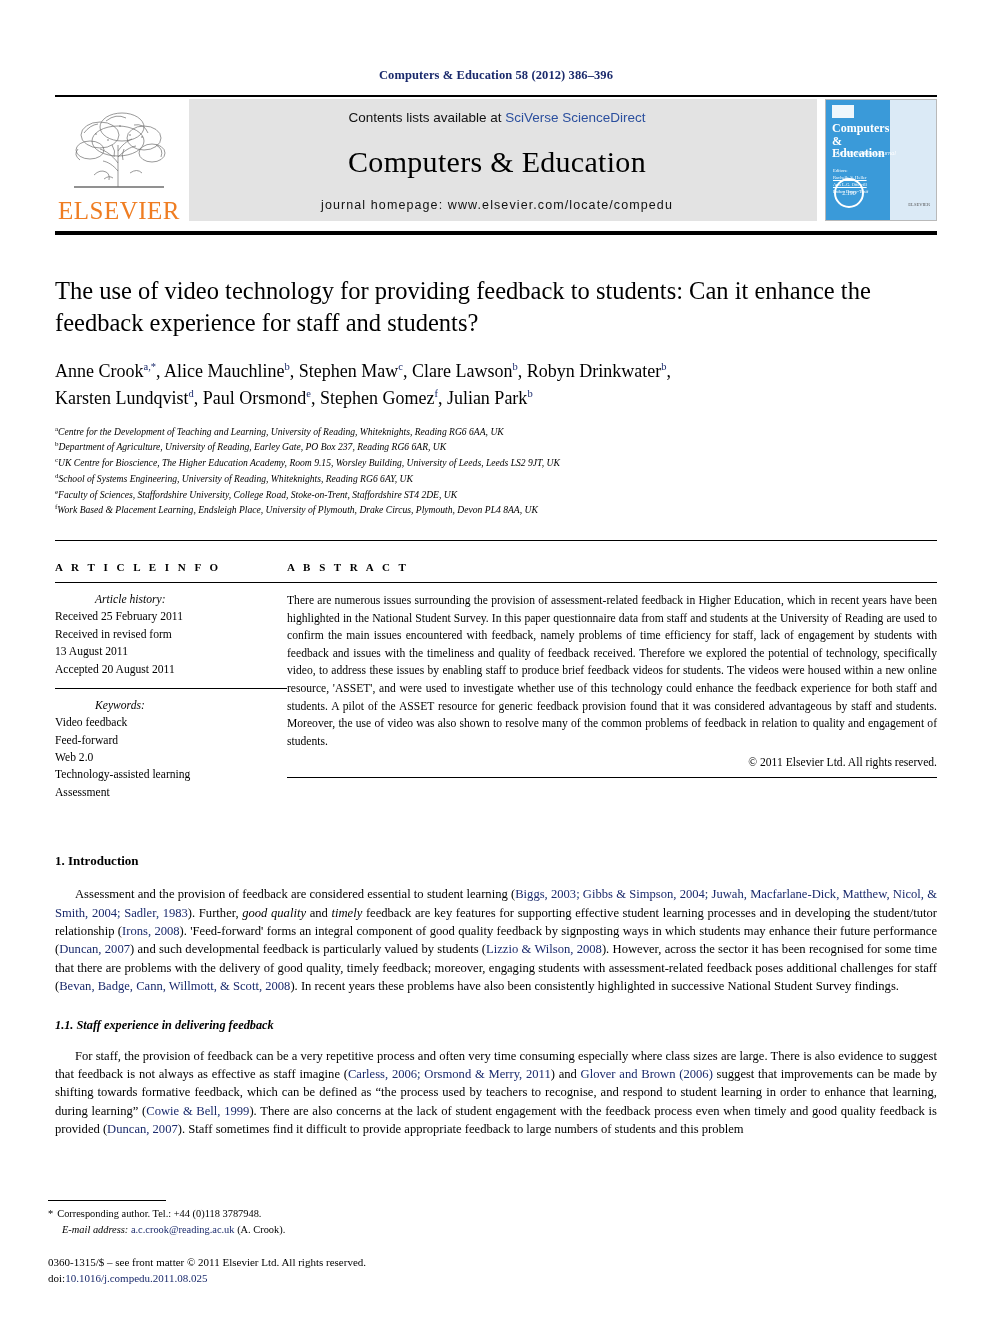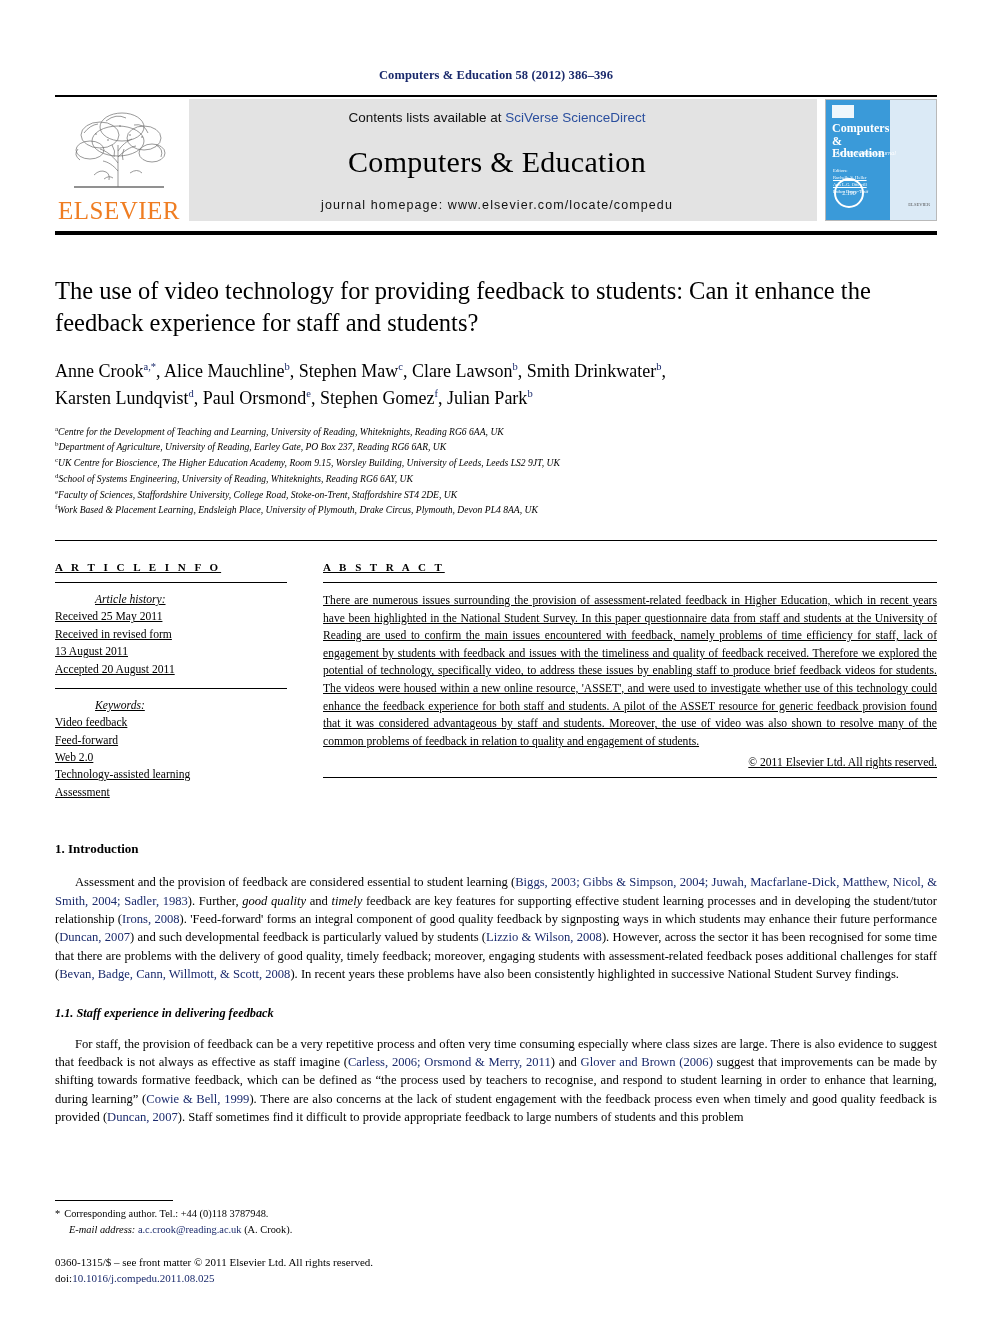--- a/index.html
+++ b/index.html
@@ -208,22 +208,20 @@
   }
   .title-rule {
     margin: 22px 55px 0 55px;
     border-top: 1.4px solid #000;
   }
 
   
   .info-abstract {
     margin: 20px 55px 0 55px;
     display: flex;
-    gap: 36px;
-    text-decoration: underline;
   }
   .col-info { flex: 0 0 232px; }
   .col-abstract { flex: 1 1 auto; }
   .sect-head {
     font-family: "Liberation Serif", serif;
     font-weight: bold;
     font-size: 11px;
     letter-spacing: 3px;
     color: #000;
     margin-bottom: 9px;
@@ -240,21 +238,21 @@
     color: #000;
   }
   .copyright {
     margin-top: 6px;
     text-align: right;
     font-size: 11.6px;
   }
   .abstract-bottom-rule { margin-top: 8px; border-top: 1.3px solid #000; }
 
   
-  .body-wrap { margin: 40px 55px 0 55px; }
+  .body-wrap { margin: 52px 55px 0 55px; }
   .h1 {
     font-family: "Liberation Serif", serif;
     font-weight: bold;
     font-size: 13px;
     margin: 0 0 16px 0;
   }
   .h2 {
     font-family: "Liberation Serif", serif;
     font-weight: bold;
     font-style: italic;
@@ -270,21 +268,21 @@
   }
   a.cite, .cite {
     color: #1a2a6c;
     text-decoration: none;
   }
   em { font-style: italic; }
 
   
   .foot-wrap {
     position: absolute;
-    left: 55px;
+    left: 48px;
     bottom: 36px;
     width: 520px;
   }
   .foot-rule {
     width: 118px;
     border-top: 1px solid #000;
     margin-bottom: 5px;
   }
   .foot-line {
     font-size: 10.4px;
@@ -371,21 +369,21 @@
   <div class="masthead-rule"></div>
 
   <div class="title-block">
     <h1 class="paper-title">The use of video technology for providing feedback to students: Can it enhance the feedback experience for staff and students?</h1>
 
     <div class="authors">
       <span><span>Anne Crook</span><sup>a,*</sup></span>,
       <span><span>Alice Mauchline</span><sup>b</sup></span>,
       <span><span>Stephen Maw</span><sup>c</sup></span>,
       <span><span>Clare Lawson</span><sup>b</sup></span>,
-      <span><span>Smith Drinkwater</span><sup>b</sup></span>,<br>
+      <span><span>Robyn Drinkwater</span><sup>b</sup></span>,<br>
       <span><span>Karsten Lundqvist</span><sup>d</sup></span>,
       <span><span>Paul Orsmond</span><sup>e</sup></span>,
       <span><span>Stephen Gomez</span><sup>f</sup></span>,
       <span><span>Julian Park</span><sup>b</sup></span>
     </div>
 
     <div class="affiliations">
       <div><sup>a</sup><span>Centre for the Development of Teaching and Learning, University of Reading, Whiteknights, Reading RG6 6AA, UK</span></div>
       <div><sup>b</sup><span>Department of Agriculture, University of Reading, Earley Gate, PO Box 237, Reading RG6 6AR, UK</span></div>
       <div><sup>c</sup><span>UK Centre for Bioscience, The Higher Education Academy, Room 9.15, Worsley Building, University of Leeds, Leeds LS2 9JT, UK</span></div>
@@ -396,21 +394,21 @@
   </div>
   <div class="title-rule"></div>
 
   <div class="info-abstract">
 
     <div class="col-info">
       <div class="sect-head">A R T I C L E   I N F O</div>
       <div class="thin-rule"></div>
       <div class="info-group">
         <div class="lbl">Article history:</div>
-        <div>Received 25 May 2011</div>
+        <div>Received 25 February 2011</div>
         <div>Received in revised form</div>
         <div>13 August 2011</div>
         <div>Accepted 20 August 2011</div>
       </div>
       <div class="info-sep"></div>
       <div class="info-group">
         <div class="lbl">Keywords:</div>
         <div>Video feedback</div>
         <div>Feed-forward</div>
         <div>Web 2.0</div>

